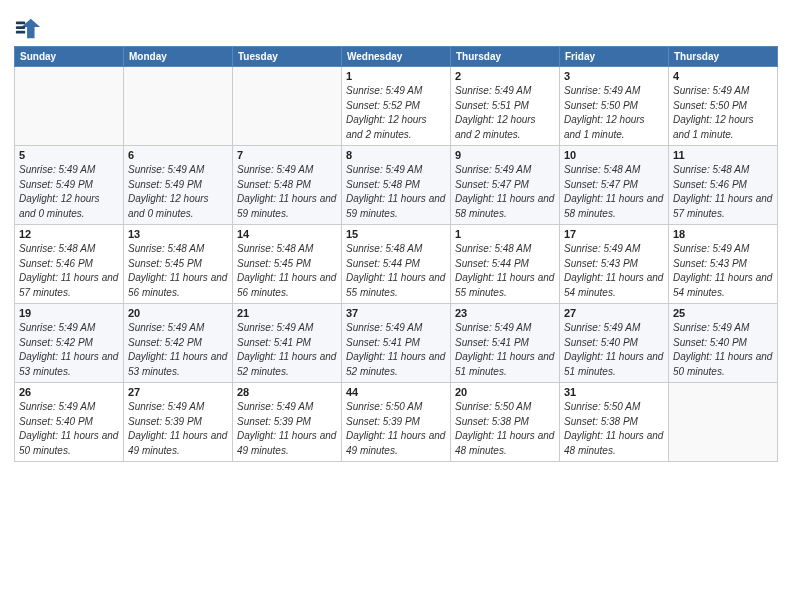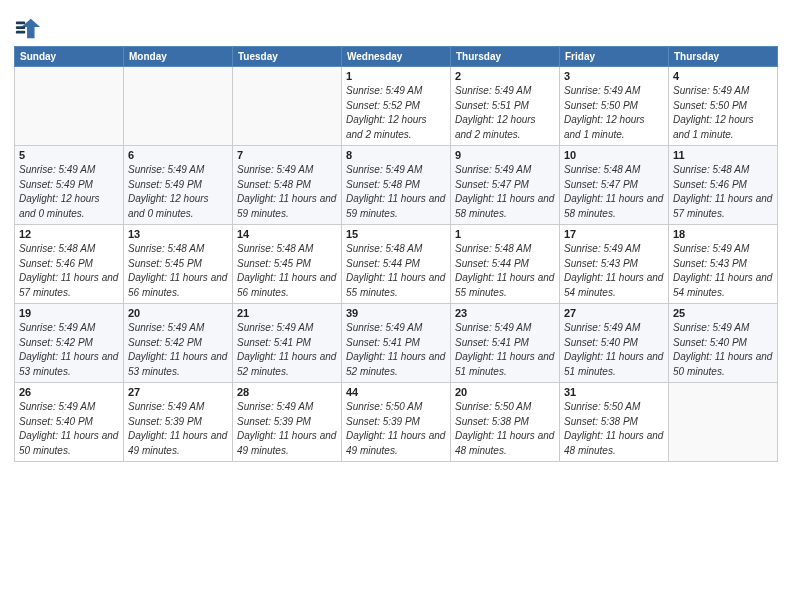--- a/index.html
+++ b/index.html
@@ -265,21 +265,21 @@
 Sunset: 5:42 PM
 Daylight: 11 hours and 53 minutes.</div>
           </td>
           <td>
             <div class="day-num">21</div>
             <div class="day-info">Sunrise: 5:49 AM
 Sunset: 5:41 PM
 Daylight: 11 hours and 52 minutes.</div>
           </td>
           <td>
-            <div class="day-num">39</div>
+            <div class="day-num">37</div>
             <div class="day-info">Sunrise: 5:49 AM
 Sunset: 5:41 PM
 Daylight: 11 hours and 52 minutes.</div>
           </td>
           <td>
             <div class="day-num">23</div>
             <div class="day-info">Sunrise: 5:49 AM
 Sunset: 5:41 PM
 Daylight: 11 hours and 51 minutes.</div>
           </td>

